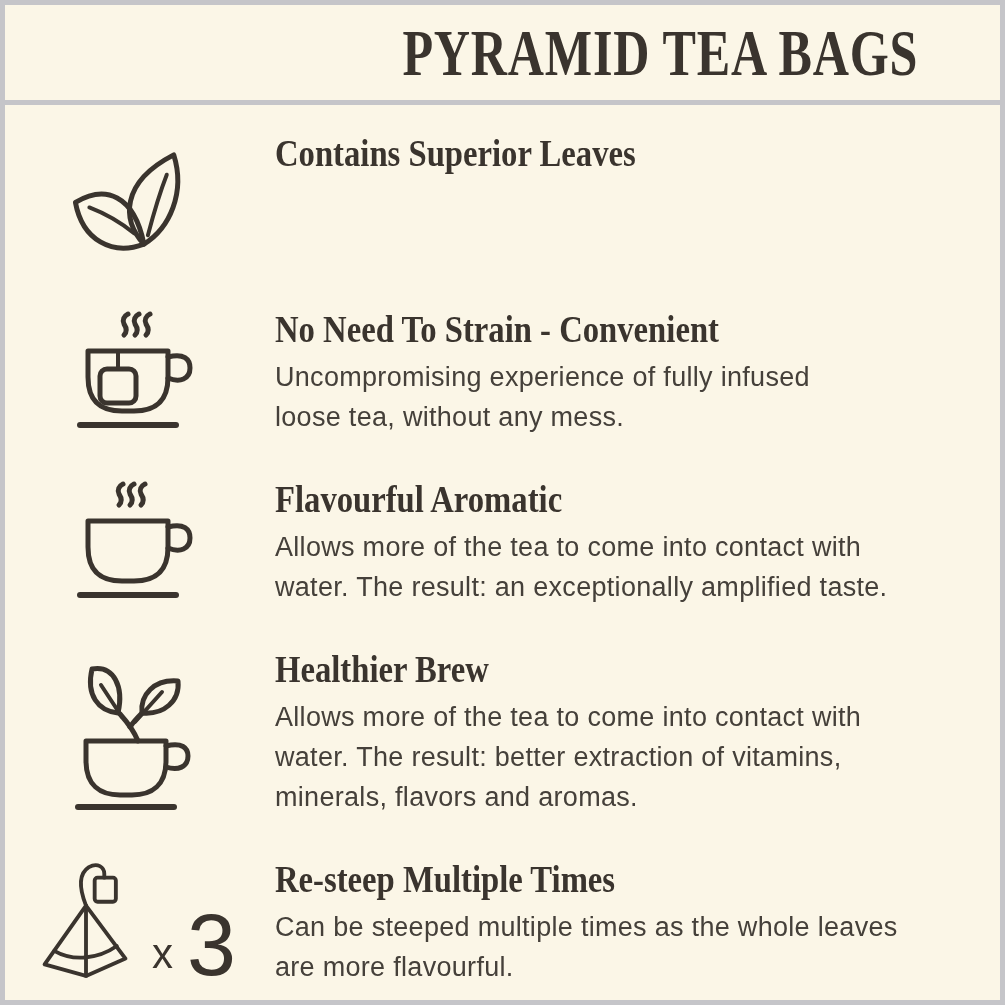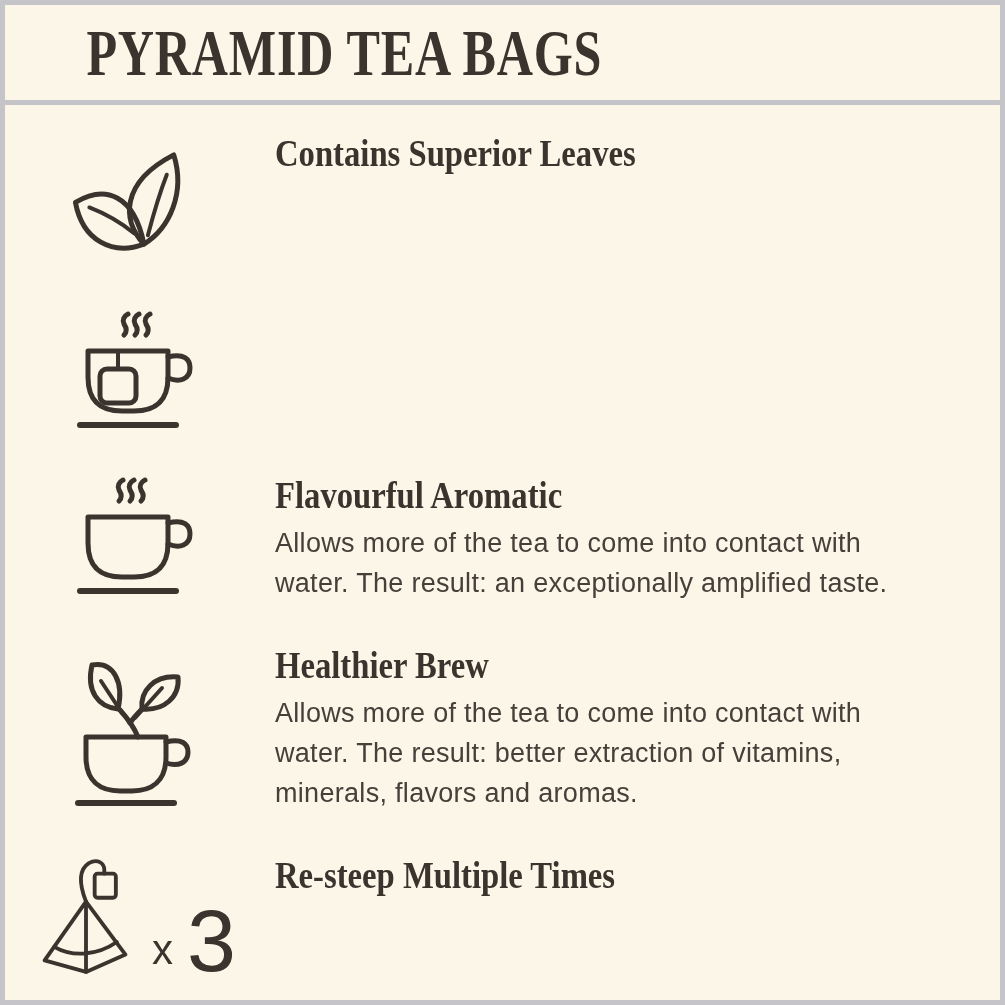--- a/index.html
+++ b/index.html
@@ -17,21 +17,21 @@
   }
   .frame {
     width: 1005px; height: 1005px;
     border: 5px solid var(--border);
     background: var(--background);
     display: flex; flex-direction: column;
     overflow: hidden;
   }
   .header {
     height: 100px; flex: 0 0 100px;
-    display: flex; align-items: center; justify-content: flex-start;
+    display: flex; align-items: center; justify-content: flex-end;
     border-bottom: 5px solid var(--border);
   }
   .title {
     font-family: "Liberation Serif", serif;
     font-weight: 700;
     font-size: 66px;
     letter-spacing: 1px;
     color: var(--heading-text);
     display: inline-block;
     transform: scaleX(0.76);
@@ -124,20 +124,25 @@
             <path d="M63 26 c4 -4 2 -8 0 -11 c-2 -4 0 -8 4 -10"></path>
             <path d="M74 26 c4 -4 2 -8 0 -11 c-2 -4 0 -8 4 -10"></path>
           </g>
           <path d="M16 42 H96 V68 C96 94 82 102 62 102 H50 C30 102 16 94 16 68 Z"></path>
           <path d="M96 48 C112 44 118 50 118 59 C118 70 108 74 96 69"></path>
           <path class="thin" d="M46 42 V60"></path>
           <rect x="28" y="60" width="36" height="34" rx="7"></rect>
           <path class="thick" d="M8 116 H104"></path>
         </svg>
       </div>
+      <div class="feature-text-col">
+        <span class="feature-heading">No Need To Strain - Convenient</span>
+        <div class="feature-body">Uncompromising experience of fully infused
+loose tea, without any mess.</div>
+      </div>
     </div>
 
     <div class="feature">
       <div class="feature-icon-col">
         <svg class="icon-svg" width="126" height="124" viewBox="0 0 126 124">
           <g class="thin">
             <path d="M47 26 c4 -4 2 -8 0 -11 c-2 -4 0 -8 4 -10"></path>
             <path d="M58 26 c4 -4 2 -8 0 -11 c-2 -4 0 -8 4 -10"></path>
             <path d="M69 26 c4 -4 2 -8 0 -11 c-2 -4 0 -8 4 -10"></path>
           </g>
@@ -184,17 +189,19 @@
             <path class="thin" d="M54 48 L11 109 L54 121 L95 103 Z"></path>
             <path class="thin" d="M54 48 L54 121"></path>
             <path class="thin" d="M21 95 C40 106 66 104 86 90"></path>
           </svg>
           <span class="count-x">x</span>
           <span class="count-value">3</span>
         </div>
       </div>
       <div class="feature-text-col">
         <span class="feature-heading">Re-steep Multiple Times</span>
+        <div class="feature-body">Can be steeped multiple times as the whole leaves
+are more flavourful.</div>
       </div>
     </div>
 
   </div>
 </div>
 
 </body></html>

